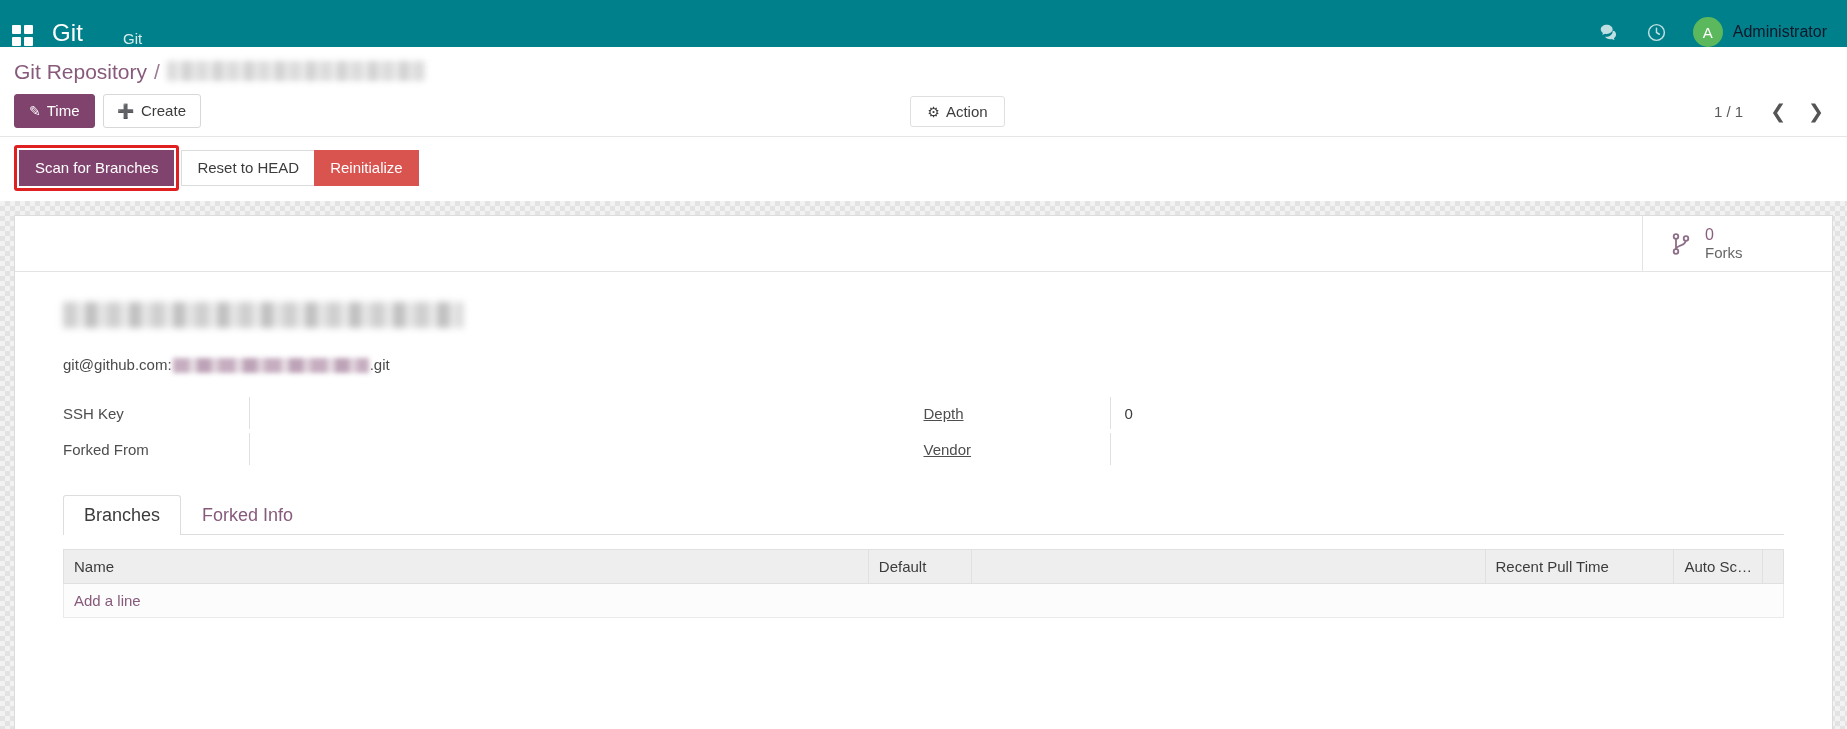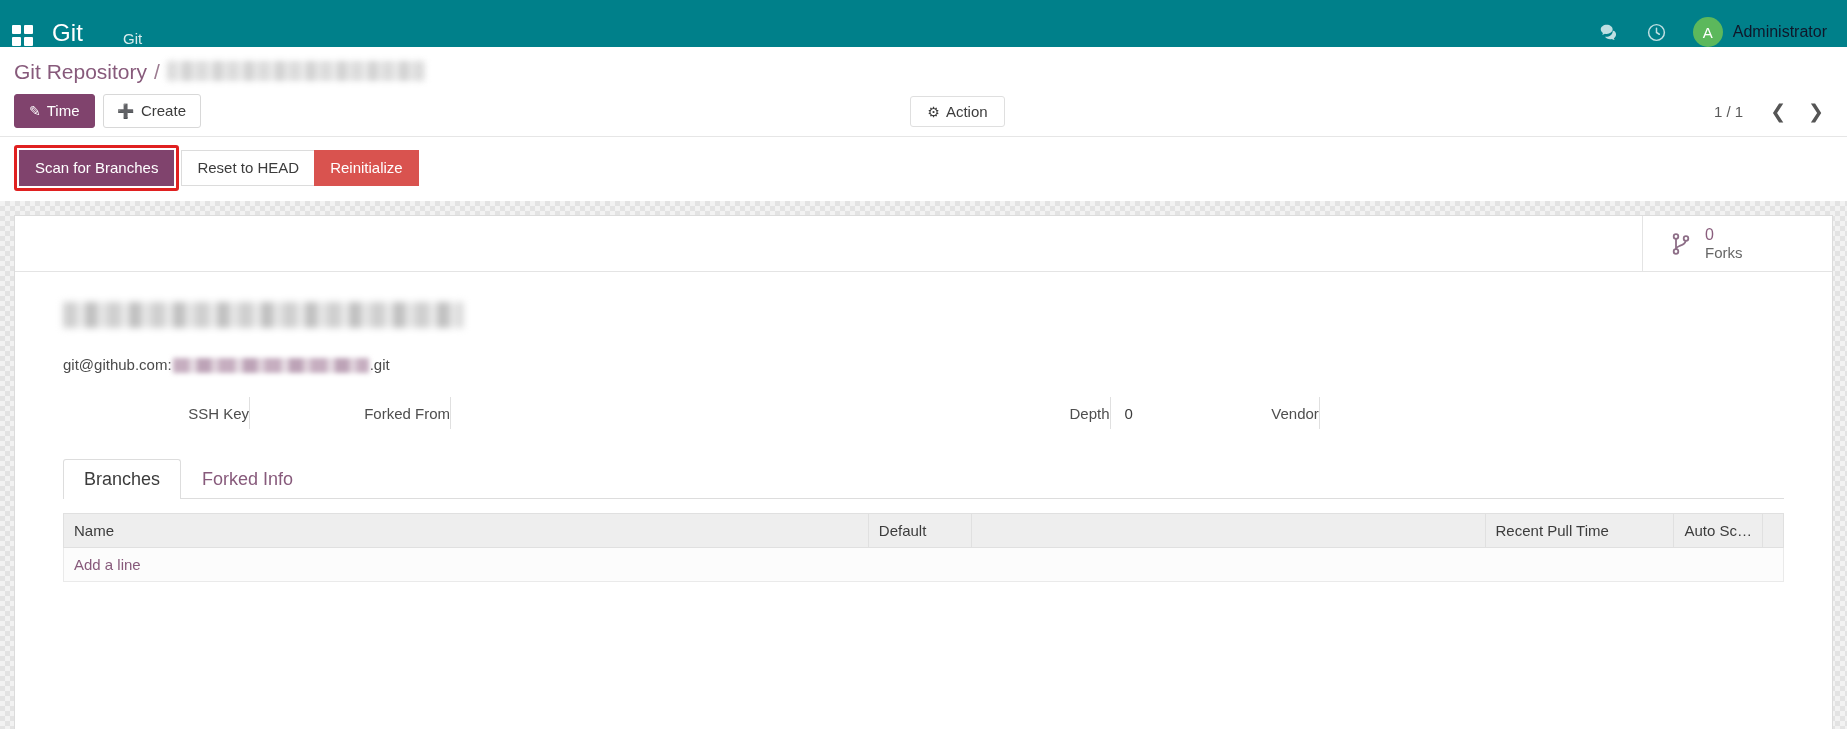--- a/index.html
+++ b/index.html
@@ -267,21 +267,21 @@
     filter: blur(2.6px);
     position: relative;
     top: 1px;
   }
 
   
   .form-grid {
     display: flex;
     margin-top: 22px;
   }
-  .form-col { width: 50%; display: flex; flex-direction: row; text-align: right; }
+  .form-col { width: 50%; display: flex; flex-direction: column; }
   .form-row {
     display: flex;
     align-items: center;
     min-height: 36px;
   }
   .form-label {
     width: 186px;
     font-size: 15px;
     color: #4e4e4e;
     flex: none;
@@ -290,21 +290,21 @@
     font-size: 15px;
     color: #3c3c3c;
     border-left: 1px solid #e0e0e0;
     padding-left: 14px;
     min-height: 32px;
     display: flex;
     align-items: center;
     flex: 1;
     max-width: 740px;
   }
-  .form-col.right .form-label { width: 186px; }
+  .form-col.right .form-label { width: 186px; text-decoration: underline; }
 
   
   .notebook { margin-top: 28px; }
   .tabs {
     display: flex;
     border-bottom: 1px solid #dddddd;
   }
   .tab {
     font-size: 18px;
     padding: 9px 20px;

